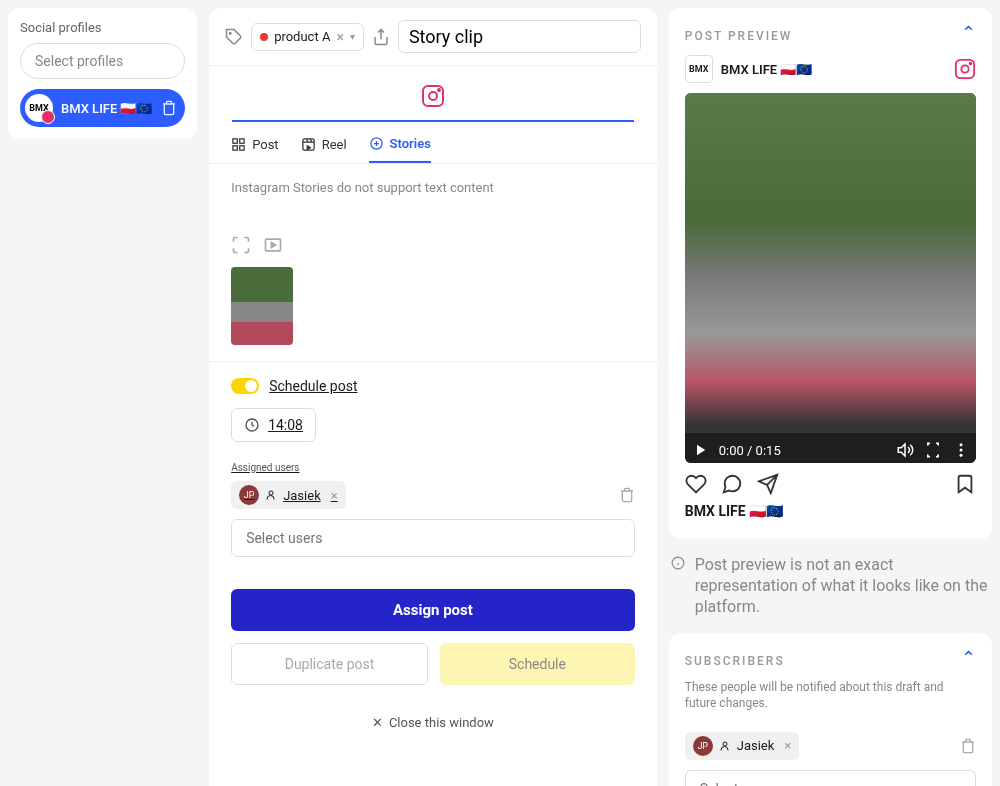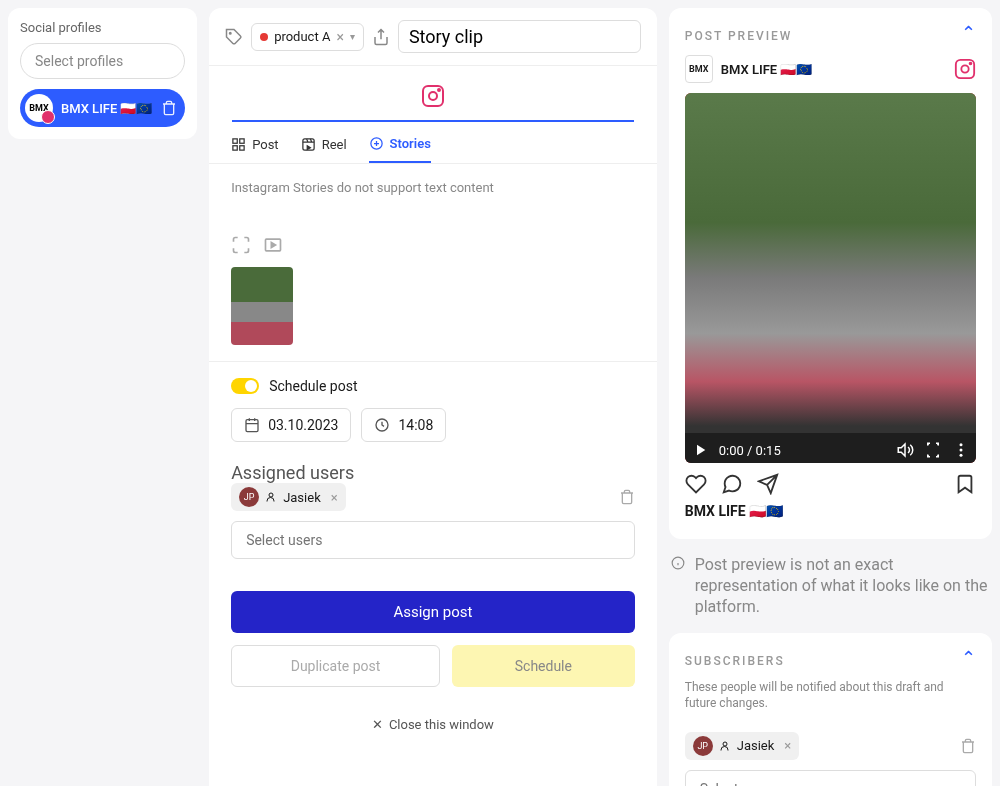--- a/index.html
+++ b/index.html
@@ -27,39 +27,39 @@
 .ig-underline { border-bottom: 2px solid #2d5cff; width: 90%; margin: 12px auto 0; }
 .subtabs { display:flex; gap: 22px; padding: 14px 22px 0; border-bottom:1px solid #eee; }
 .subtab { display:flex; align-items:center; gap:6px; padding-bottom: 10px; font-size:13px; color:#333; cursor:pointer; }
 .subtab.active { color:#2d5cff; border-bottom: 2px solid #2d5cff; font-weight:600; }
 .subtab svg { width:15px; height:15px; }
 .content-area { padding: 16px 22px; }
 .hint { color:#888; font-size:13px; margin-bottom: 40px; }
 .media-icons { display:flex; gap:12px; margin-bottom:12px; }
 .media-icons svg { width:20px; height:20px; color:#aaa; }
 .thumb { width:62px; height:78px; border-radius:4px; background: linear-gradient(to bottom, #4a6b3a 0%, #4a6b3a 45%, #888 45%, #888 70%, #b0495a 70%, #b0495a 100%); }
-.schedule-section { padding: 16px 22px; border-top:1px solid #eee; }
+.schedule-section { padding: 16px 22px; border-top:1px solid #eee;text-decoration:underline; }
 .toggle-row { display:flex; align-items:center; gap:10px; margin-bottom:14px; }
 .toggle { width:28px; height:16px; background:#ffd500; border-radius:10px; position:relative; cursor:pointer; }
 .toggle::after { content:''; position:absolute; width:12px; height:12px; background:#fff; border-radius:50%; top:2px; right:2px; }
 .date-row { display:flex; gap:10px; margin-bottom:20px; }
 .date-field { display:flex; align-items:center; gap:8px; border:1px solid #ddd; border-radius:6px; padding:8px 12px; font-size:14px; }
 .date-field svg { width:16px; height:16px; color:#555; }
-.assigned-label { font-size:18px; color:#555; }
+.assigned-label { font-size:10px; color:#555; margin-bottom:8px; }
 .assigned-row { display:flex; align-items:center; gap:10px; margin-bottom:10px; }
 .user-chip { display:flex; align-items:center; gap:6px; background:#f0f0f0; border-radius:6px; padding:4px 8px; font-size:13px; }
 .user-chip .av { width:20px; height:20px; border-radius:50%; background:#8b3a3a; color:#fff; font-size:9px; display:flex; align-items:center; justify-content:center; }
 .user-chip .x { color:#999; cursor:pointer; margin-left:4px; }
 .trash-gray { color:#aaa; cursor:pointer; }
 .select-users { width:100%; border:1px solid #ddd; border-radius:6px; padding:10px 14px; font-size:14px; color:#888; }
 .btn-row { padding:16px 22px; display:flex; flex-direction:column; gap:12px; }
-.btn-assign { background:#2424c8; color:#fff; border:none; border-radius:6px; padding:12px; font-size:15px; font-weight:400; cursor:pointer; }
+.btn-assign { background:#2424c8; color:#fff; border:none; border-radius:6px; padding:12px; font-size:15px; font-weight:700; cursor:pointer; }
 .btn-pair { display:flex; gap:12px; }
 .btn-dup { flex:1; border:1px solid #ddd; background:#fff; border-radius:6px; padding:12px; font-size:14px; color:#aaa; cursor:pointer; }
-.btn-sched { flex:1; border:none; background:#fdf6b2; border-radius:6px; padding:0; font-size:14px; color:#888; cursor:pointer; }
+.btn-sched { flex:1; border:none; background:#fdf6b2; border-radius:6px; padding:12px; font-size:14px; color:#888; cursor:pointer; }
 .close-link { display:flex; align-items:center; justify-content:center; gap:6px; color:#555; font-size:13px; padding:14px; cursor:pointer; }
 .panel { background:#fff; border-radius:12px; padding:14px 16px; }
 .panel-head { display:flex; justify-content:space-between; align-items:flex-end; margin-bottom:12px; }
 .panel-title { font-size:12px; letter-spacing:2px; color:#999; font-weight:500; }
 .chev-up { color:#2d5cff; font-size:18px; cursor:pointer; }
 .preview-header { display:flex; align-items:center; gap:8px; margin-bottom:10px; }
 .preview-header .pav { width:28px; height:28px; background:#fff; border:1px solid #ddd; border-radius:4px; display:flex; align-items:center; justify-content:center; font-size:9px; font-weight:bold; }
 .preview-header .pname { flex:1; font-size:13px; font-weight:600; }
 .ig-color { width:22px; height:22px; }
 .video-box { width:100%; height:370px; background: #b91c1c; border-radius:6px; position:relative; overflow:hidden; }
@@ -163,27 +163,20 @@
     </div>
 
     <div class="schedule-section">
       <div class="toggle-row">
         <div class="toggle"></div>
         <span>Schedule post</span>
       </div>
       <div class="date-row">
         <div class="date-field">
           <svg viewBox="0 0 24 24" fill="none" stroke="currentColor" stroke-width="2">
-              <rect x="3" y="4" width="18" height="18" rx="2"></rect>
-              <path d="M16 2v4M8 2v4M3 10h18"></path>
-            </svg>
-          <span>03.10.2023</span>
-        </div>
-        <div class="date-field">
-          <svg viewBox="0 0 24 24" fill="none" stroke="currentColor" stroke-width="2">
               <circle cx="12" cy="12" r="9"></circle>
               <path d="M12 7v5l3 2"></path>
             </svg>
           <span>14:08</span>
         </div>
       </div>
       <div class="assigned-label">Assigned users</div>
       <div class="assigned-row">
         <div class="user-chip">
           <div class="av">JP</div>

